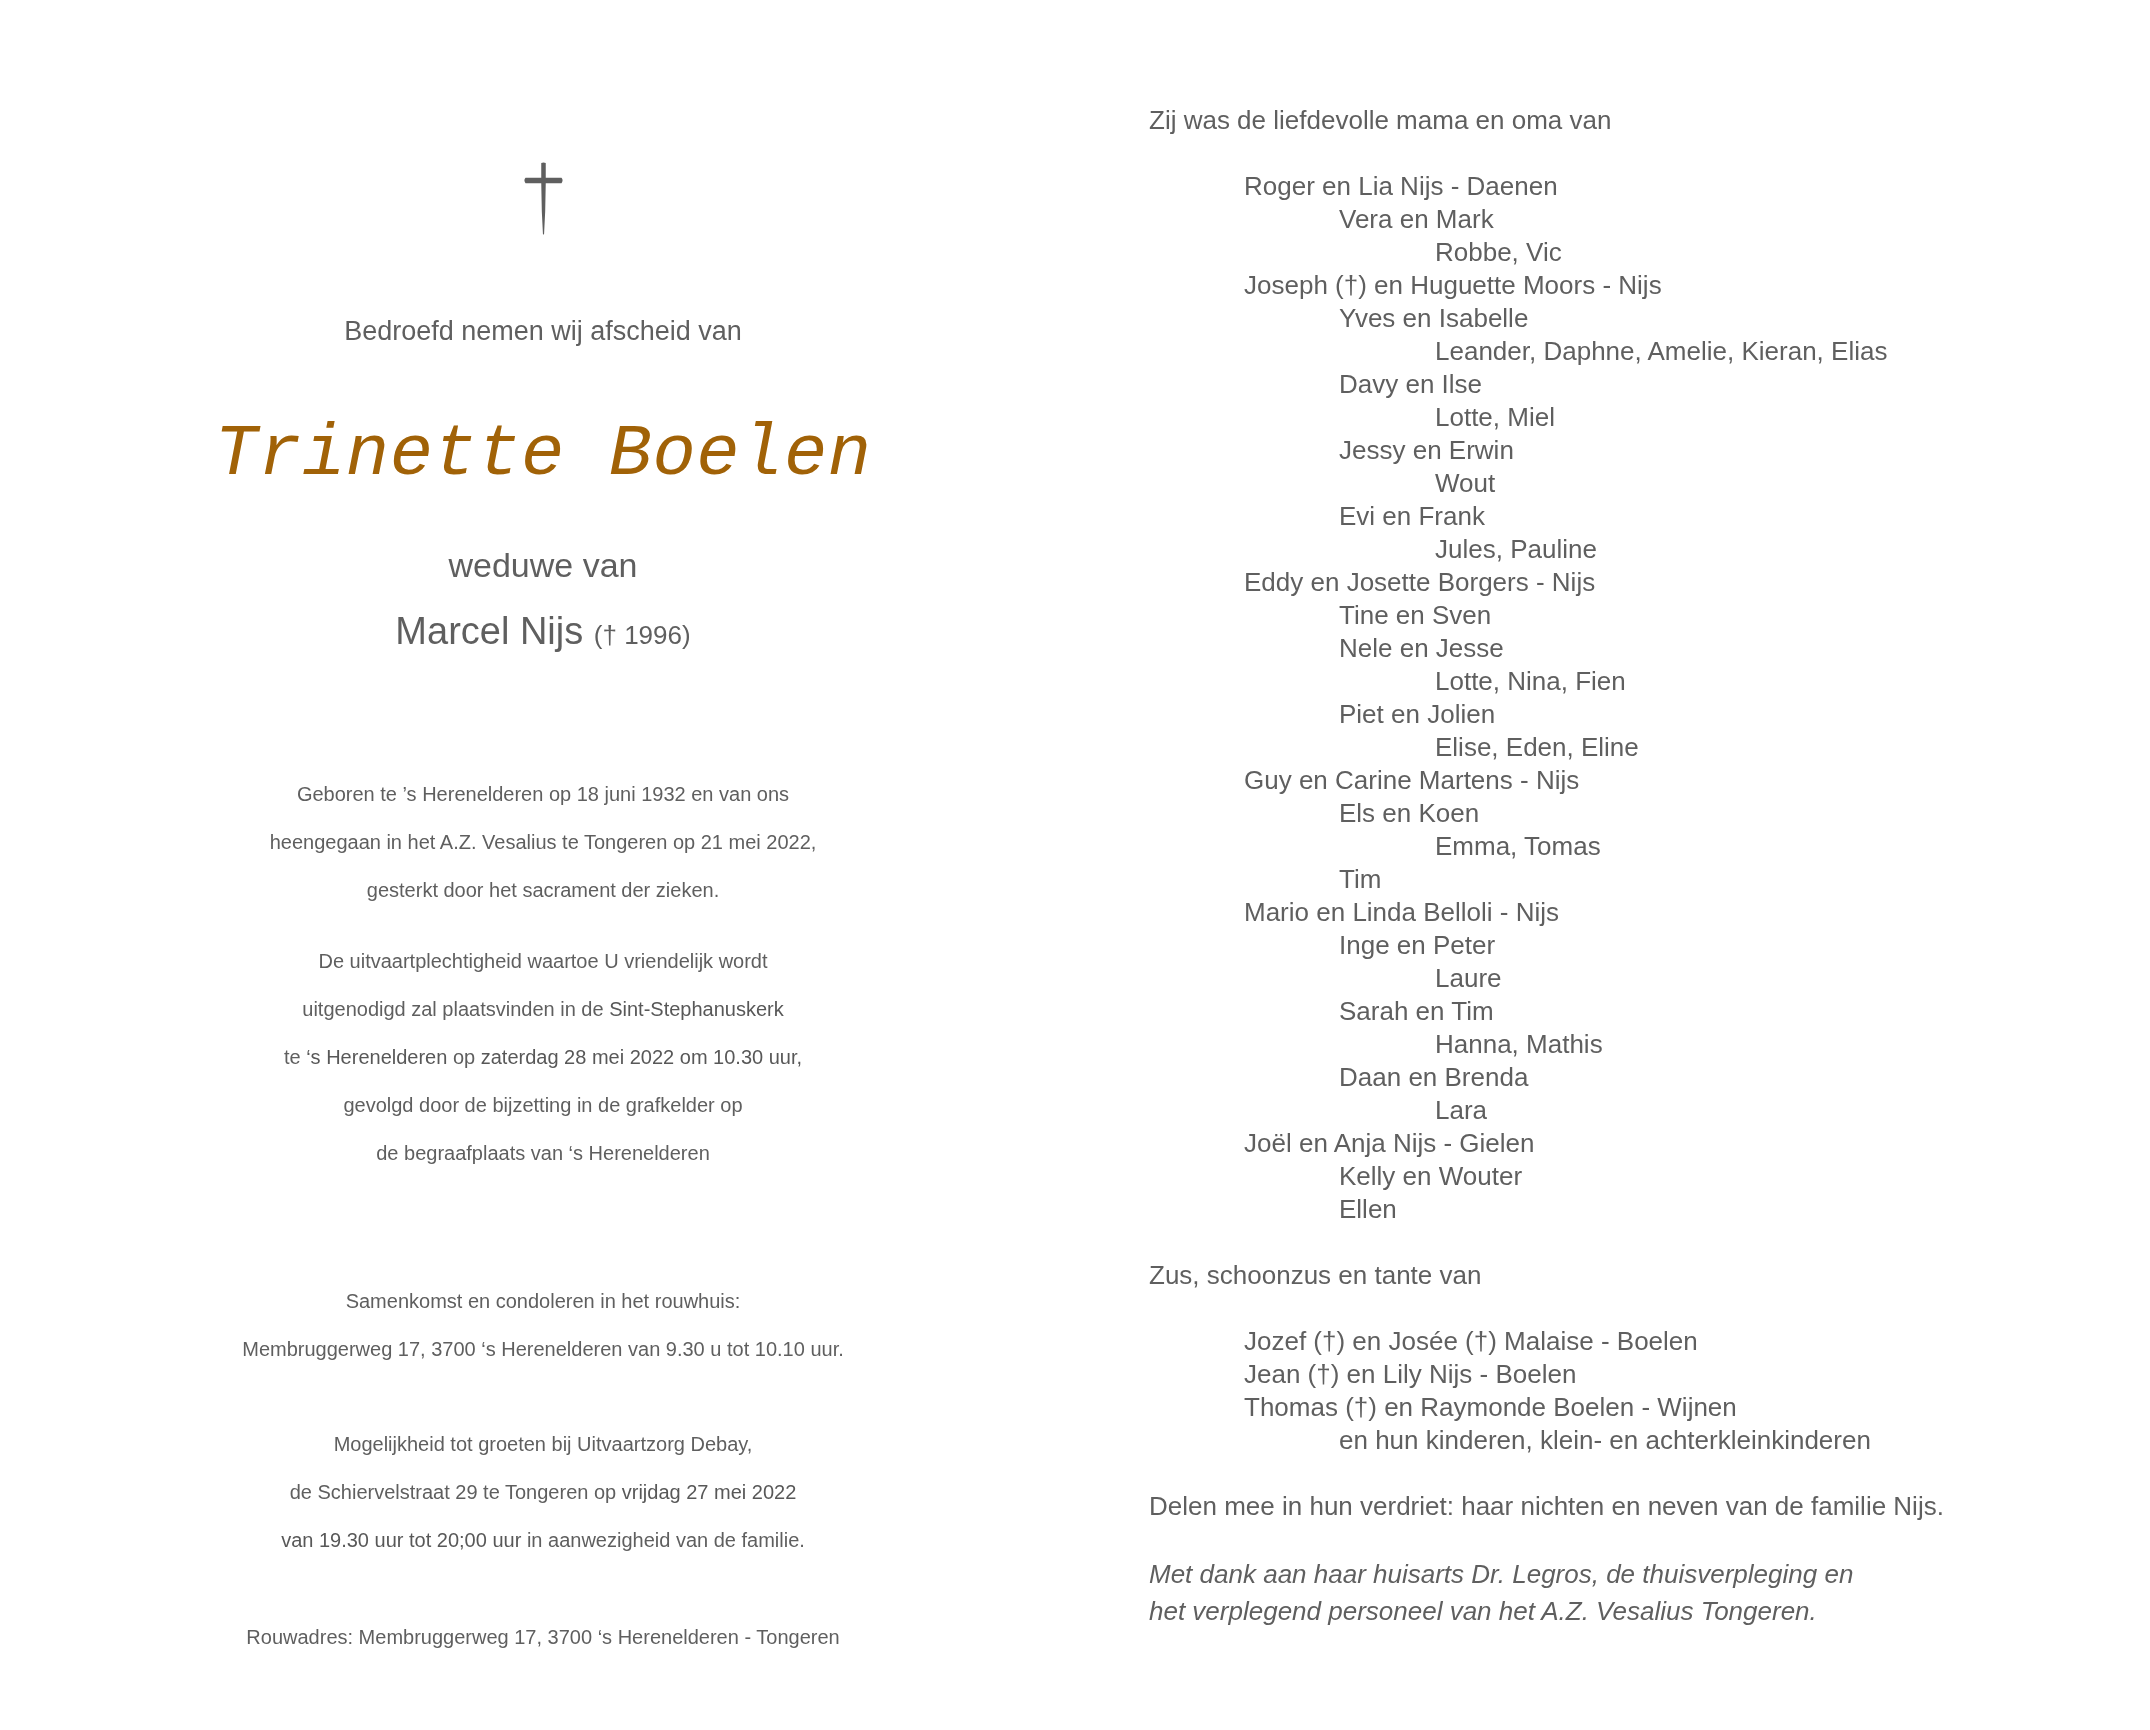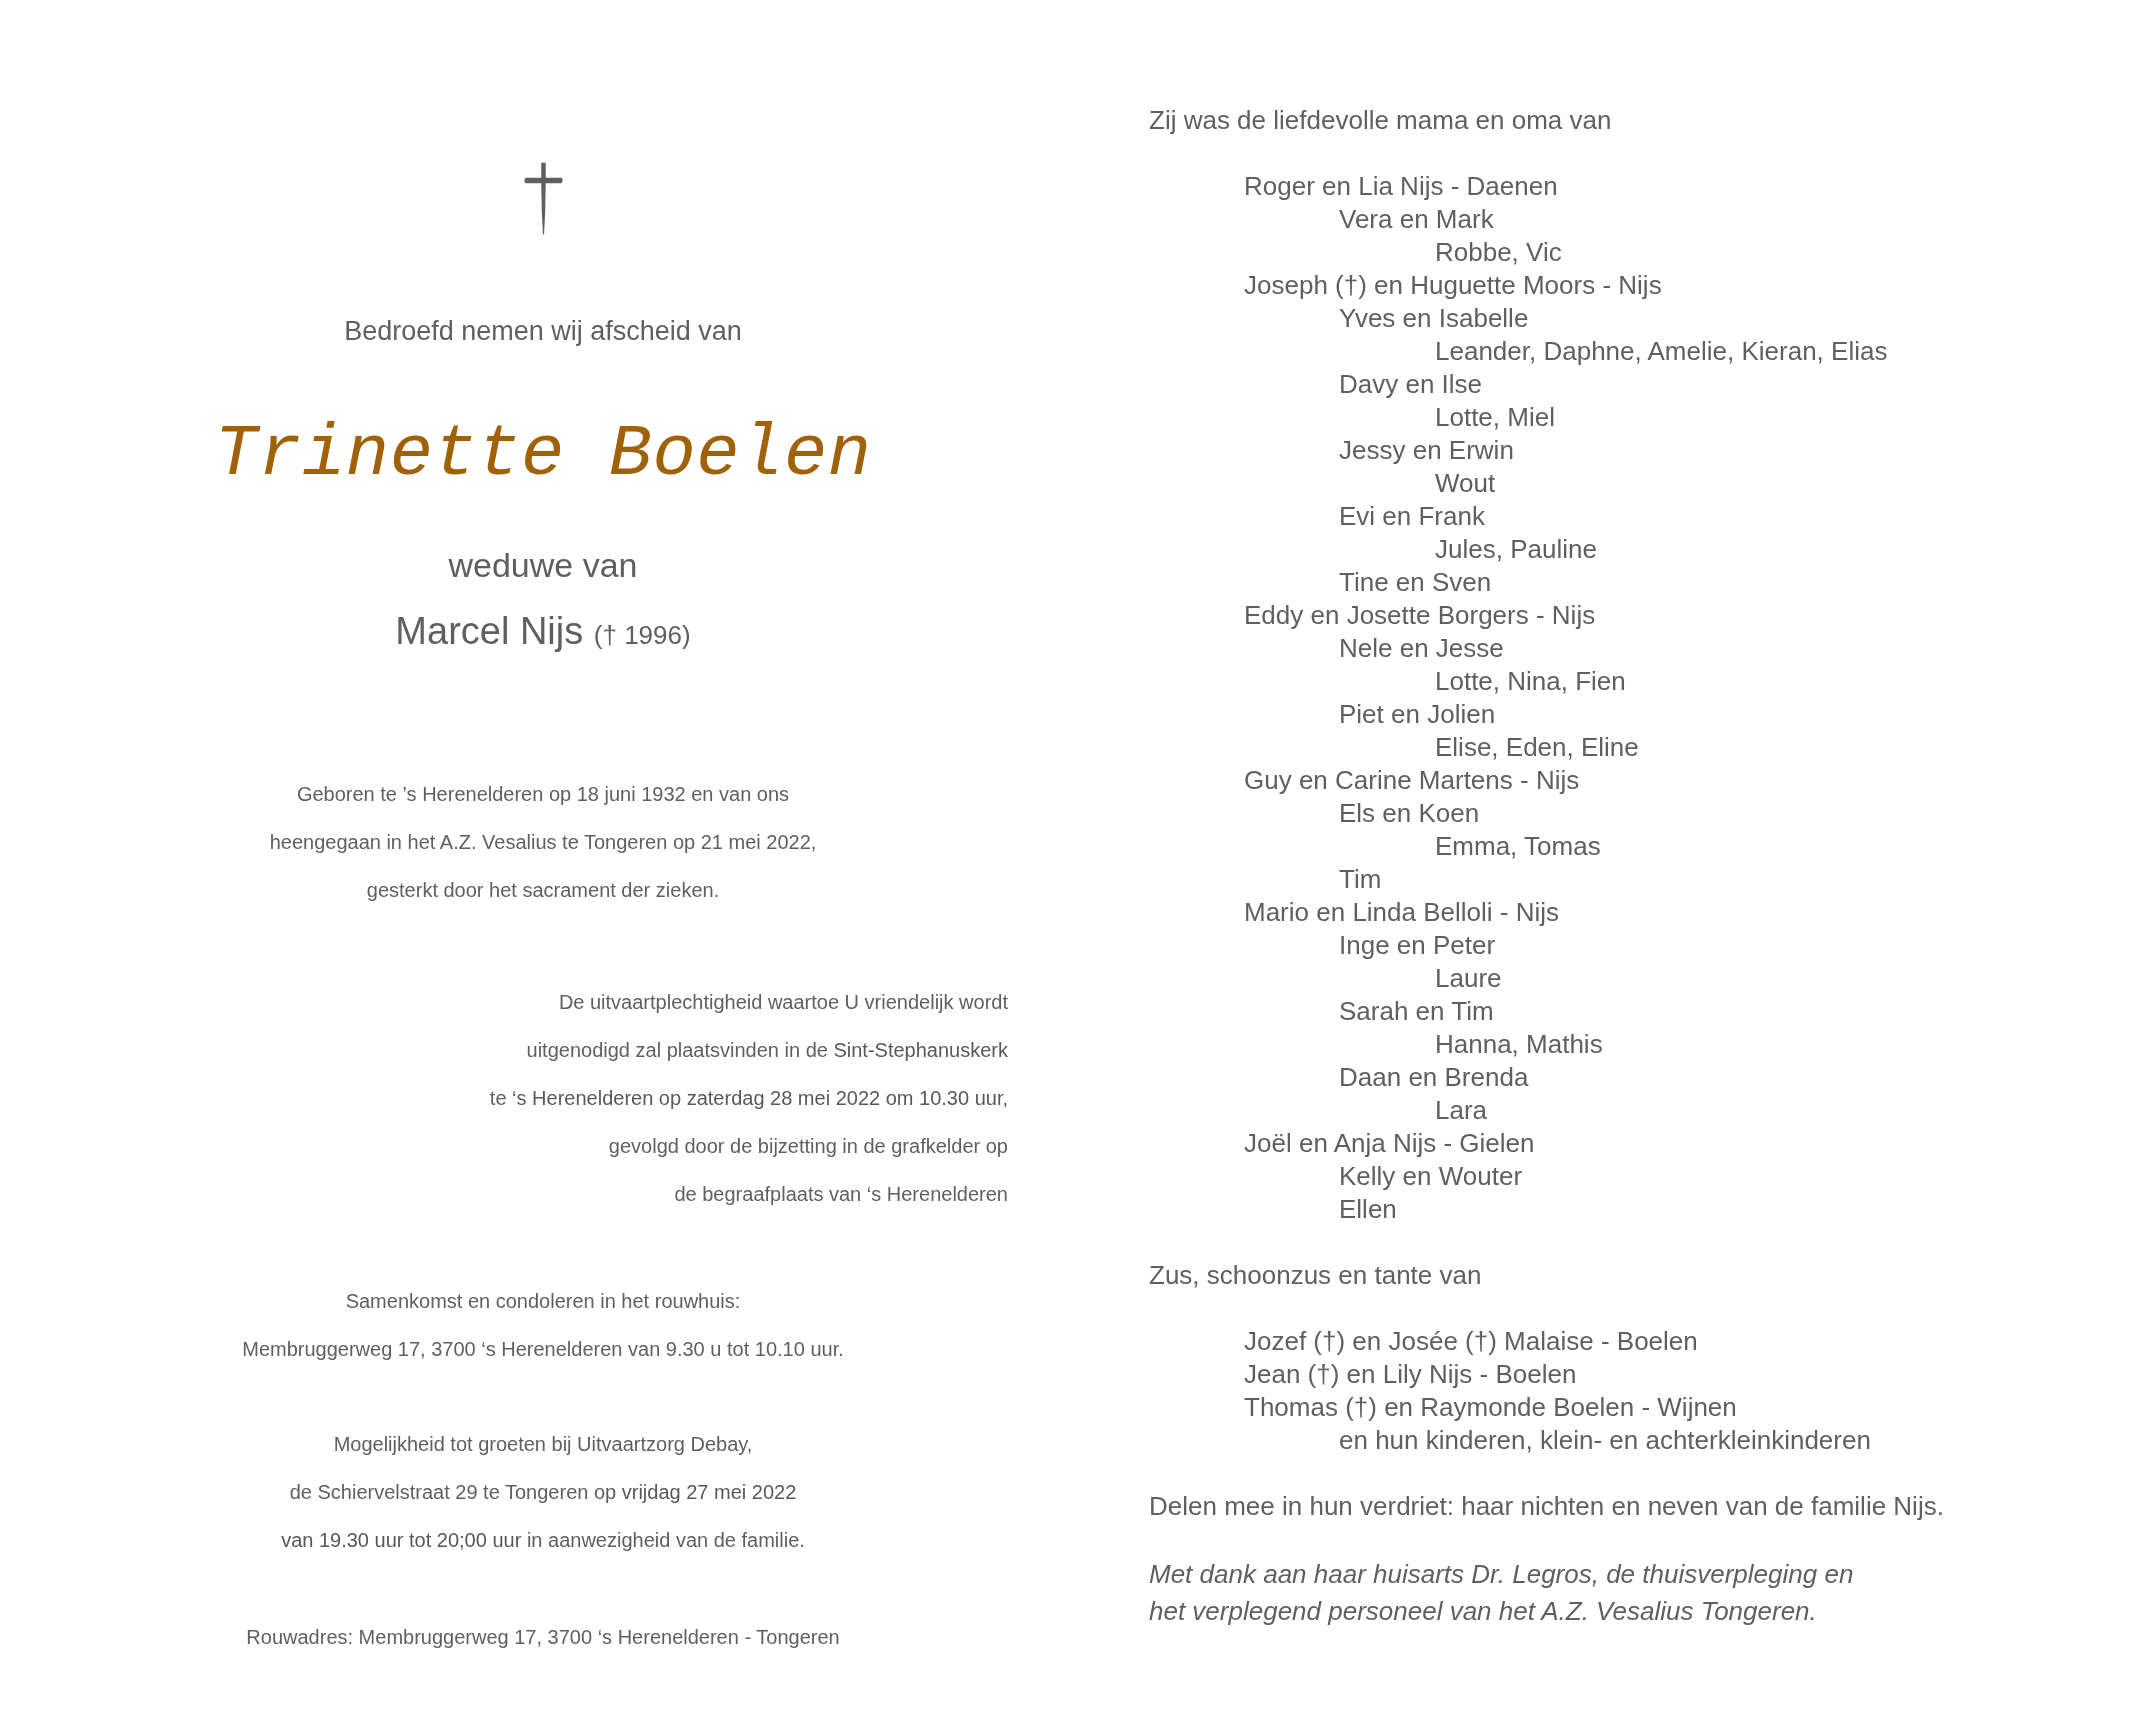--- a/index.html
+++ b/index.html
@@ -8,21 +8,21 @@
   .center-col { position: absolute; left: 78px; width: 930px; text-align: center; }
   .cross { position: absolute; left: 521px; top: 162px; width: 45px; height: 73px; }
   .intro { top: 316px; font-size: 27px; }
   .name { top: 414px; font-family: Liberation Mono, monospace; font-style: italic;
           font-size: 72px; color: #a16207; letter-spacing: 0.6px; }
   .widow { top: 546px; font-size: 34px; }
   .husband { top: 610px; font-size: 38px; }
   .husband .small { font-size: 26px; }
   .para { font-size: 20px; line-height: 48px; }
   .p1 { top: 770px; }
-  .p2 { top: 978px; text-align: right; }
+  .p2 { top: 937px; }
   .p3 { top: 1277px; }
   .p4 { top: 1420px; }
   .p5 { top: 1613px; }
   b { font-weight: normal; color: #585858; }
 
   .right { position: absolute; left: 1149px; top: 104px; width: 924px; font-size: 26px; }
   .right .line { height: 33px; line-height: 33px; white-space: nowrap; }
   .lvl0 { padding-left: 0; }
   .lvl1 { padding-left: 95px; }
   .lvl2 { padding-left: 190px; }
@@ -85,22 +85,22 @@
       <div class="line lvl3">Robbe, Vic</div>
       <div class="line lvl1">Joseph (†) en Huguette Moors - Nijs</div>
       <div class="line lvl2">Yves en Isabelle</div>
       <div class="line lvl3">Leander, Daphne, Amelie, Kieran, Elias</div>
       <div class="line lvl2">Davy en Ilse</div>
       <div class="line lvl3">Lotte, Miel</div>
       <div class="line lvl2">Jessy en Erwin</div>
       <div class="line lvl3">Wout</div>
       <div class="line lvl2">Evi en Frank</div>
       <div class="line lvl3">Jules, Pauline</div>
+      <div class="line lvl1">Eddy en Josette Borgers - Nijs</div>
       <div class="line lvl2">Tine en Sven</div>
-      <div class="line lvl1">Eddy en Josette Borgers - Nijs</div>
       <div class="line lvl2">Nele en Jesse</div>
       <div class="line lvl3">Lotte, Nina, Fien</div>
       <div class="line lvl2">Piet en Jolien</div>
       <div class="line lvl3">Elise, Eden, Eline</div>
       <div class="line lvl1">Guy en Carine Martens - Nijs</div>
       <div class="line lvl2">Els en Koen</div>
       <div class="line lvl3">Emma, Tomas</div>
       <div class="line lvl2">Tim</div>
       <div class="line lvl1">Mario en Linda Belloli - Nijs</div>
       <div class="line lvl2">Inge en Peter</div>

